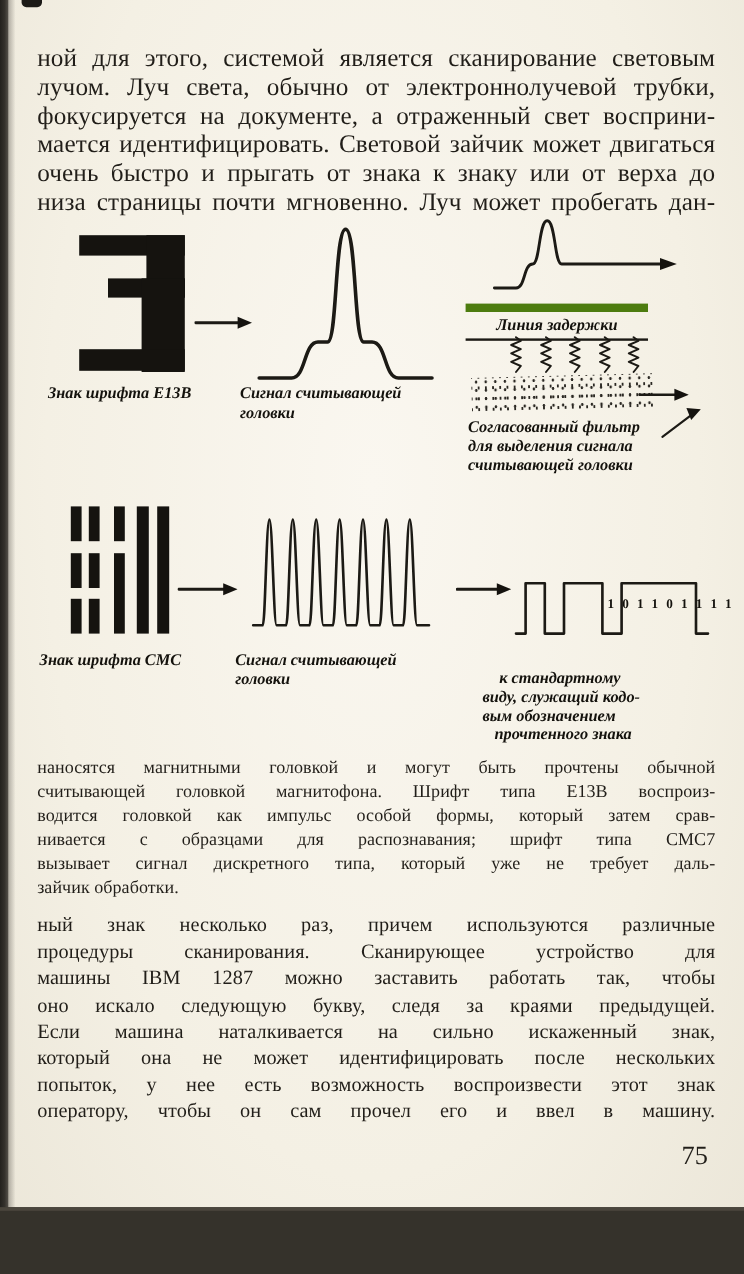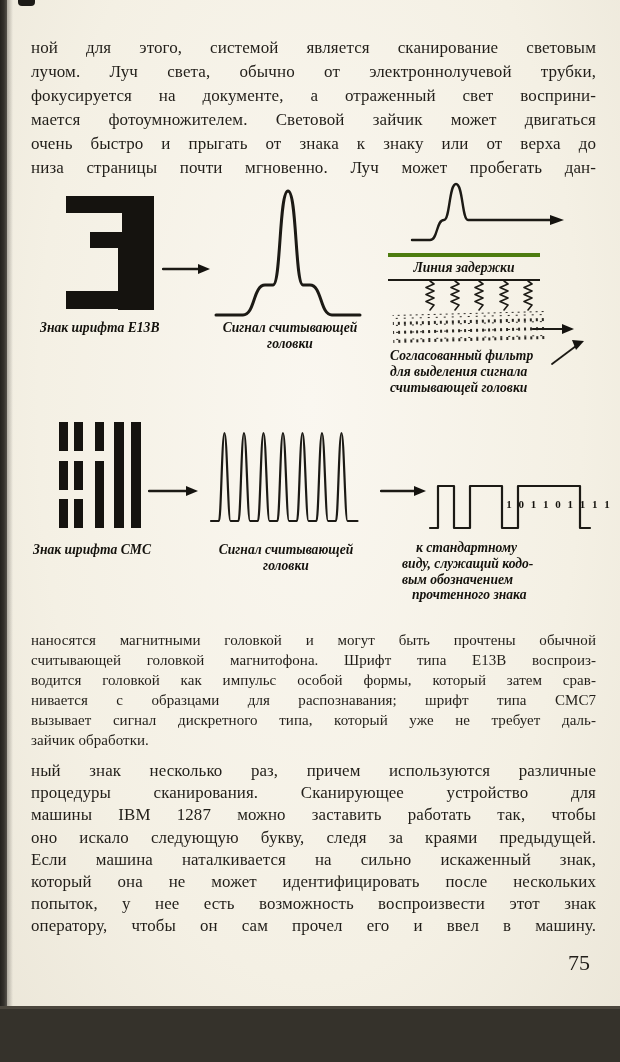--- a/index.html
+++ b/index.html
@@ -15,34 +15,34 @@
     background:linear-gradient(90deg,#23211d 0%,#34312c 55%,#55514a 100%);}
   .scan-edge-left-shadow{position:absolute;left:7px;top:0;width:6px;height:100%;
     background:linear-gradient(90deg,rgba(60,56,50,.35),rgba(60,56,50,0));}
   .scan-edge-bottom{position:absolute;left:0;top:1006px;width:100%;height:56px;
     background:#35322b;border-top:3px solid #4b463d;}
   .scan-smudge{position:absolute;left:18px;top:0;width:17px;height:6px;background:#1c1a17;border-radius:0 0 4px 4px;}
 
   .para{position:absolute;left:31px;width:565px;}
   .jline{text-align:justify;text-align-last:justify;white-space:normal;}
   .jline.align-left{text-align-last:left;}
-  #top-para{top:36px;font-size:17px;line-height:24px;letter-spacing:.1px;}
+  #top-para{top:36px;font-size:21px;line-height:24px;letter-spacing:.1px;}
   #bottom-para{top:760px;font-size:16.9px;line-height:22.2px;letter-spacing:.1px;}
   #caption{top:630px;font-size:15px;line-height:20px;letter-spacing:.05px;}
 
   .figure{position:absolute;left:0;top:170px;width:620px;height:460px;}
   .fig-item{position:absolute;}
   .figlabel{font-style:italic;font-weight:700;font-size:13.6px;line-height:15.8px;color:#14120d;}
-  .center{text-align:center;}
+  .center{text-align:left;}
   svg{display:block;}
   .stroke{stroke:#1c1a15;fill:none;stroke-linecap:round;stroke-linejoin:round;}
   .fill{fill:#15130f;stroke:none;}
 
   .delay-box{position:absolute;left:388px;top:83px;width:152px;height:22px;
-    border-top:4px solid #4d7c0f;border-bottom:2px solid #1c1a15;
+    border-top:7px solid #4d7c0f;border-bottom:2px solid #1c1a15;
     display:flex;align-items:center;justify-content:center;}
   .taps{position:absolute;left:424px;top:110px;width:110px;height:31px;
     display:flex;justify-content:space-between;}
   .dots{position:absolute;left:393px;top:143px;width:152px;height:29px;
     background-image:radial-gradient(#2b2823 1.1px,transparent 1.25px),
                      radial-gradient(#2b2823 .9px,transparent 1.05px);
     background-size:8px 7px,6px 9px;background-position:0 0,3px 4px;
     transform:rotate(-1.5deg);}
   .bits{position:absolute;left:440px;top:328px;width:142px;
     font-size:11px;font-weight:700;letter-spacing:2px;text-align:center;color:#14120d;padding-left:48px;}
@@ -52,21 +52,21 @@
 <body>
 
 <div class="scan-edge-left"></div>
 <div class="scan-edge-left-shadow"></div>
 <div class="scan-smudge"></div>
 
 <div class="para" id="top-para">
   <div class="jline">ной для этого, системой является сканирование световым</div>
   <div class="jline">лучом. Луч света, обычно от электроннолучевой трубки,</div>
   <div class="jline">фокусируется на документе, а отраженный свет восприни-</div>
-  <div class="jline">мается фотоумножителем. Световой зайчик может двигаться</div>
+  <div class="jline">мается идентифицировать. Световой зайчик может двигаться</div>
   <div class="jline">очень быстро и прыгать от знака к знаку или от верха до</div>
   <div class="jline">низа страницы почти мгновенно. Луч может пробегать дан-</div>
 </div>
 
 <div class="figure">
 
   <svg class="fig-item" style="left:60px;top:20px;" width="100" height="125" viewBox="0 0 100 125">
     <rect class="fill" x="6" y="6" width="88" height="17"></rect>
     <rect class="fill" x="62" y="6" width="32" height="52"></rect>
     <rect class="fill" x="30" y="42" width="64" height="16"></rect>
@@ -176,21 +176,21 @@
   <div class="bits">1 0 1 1 0 1 1 1 1</div>
 
   <div class="fig-item figlabel" style="left:33px;top:372px;width:140px;">Знак шрифта СМС</div>
 
   <div class="fig-item figlabel center" style="left:196px;top:372px;width:180px;">
     <div>Сигнал считывающей</div>
     <div>головки</div>
   </div>
 
   <div class="fig-item figlabel" style="left:402px;top:370px;width:195px;">
-    <div style="padding-left:14px;">к стандартному</div>
+    <div style="padding-left:14px;margin-top:17px;">к стандартному</div>
     <div>виду, служащий кодо-</div>
     <div>вым обозначением</div>
     <div style="padding-left:10px;">прочтенного знака</div>
   </div>
 
 </div>
 
 <div class="para" id="caption">
   <div class="jline">наносятся магнитными головкой и могут быть прочтены обычной</div>
   <div class="jline">считывающей головкой магнитофона. Шрифт типа E13B воспроиз-</div>

